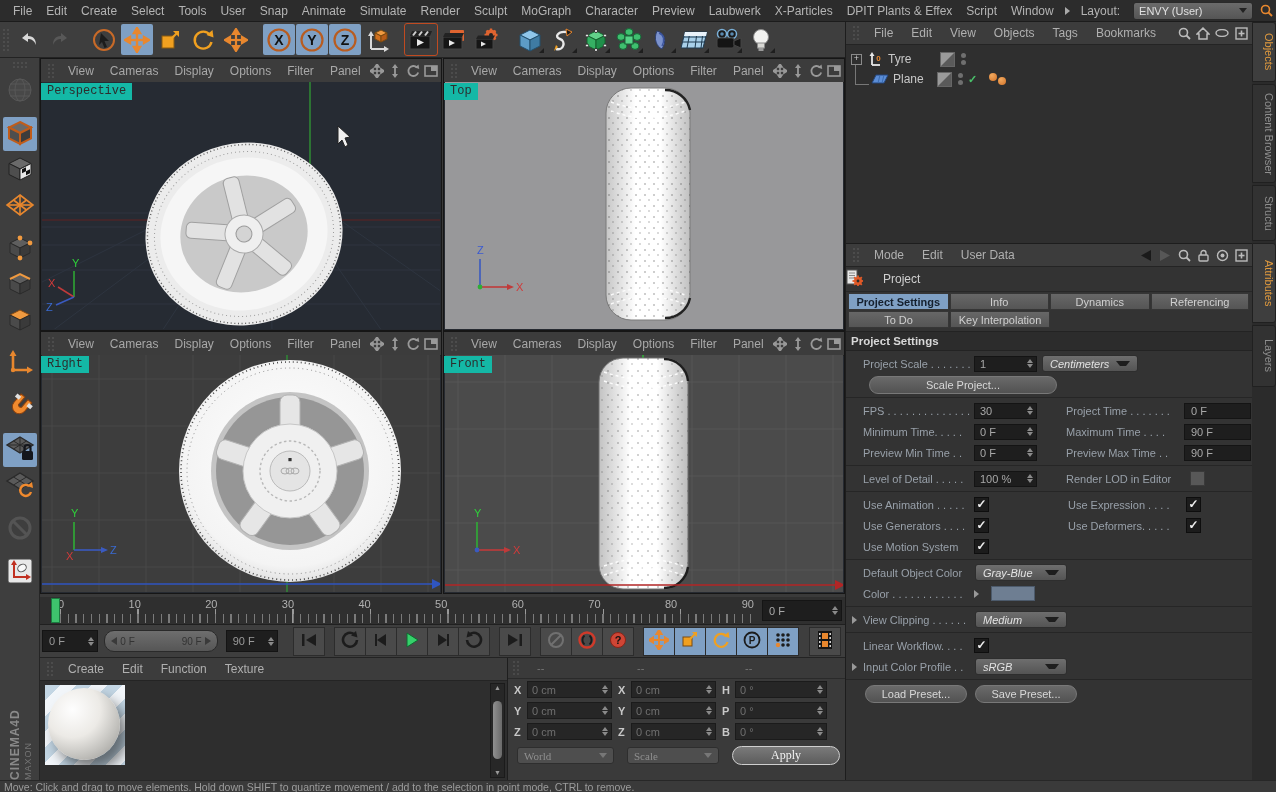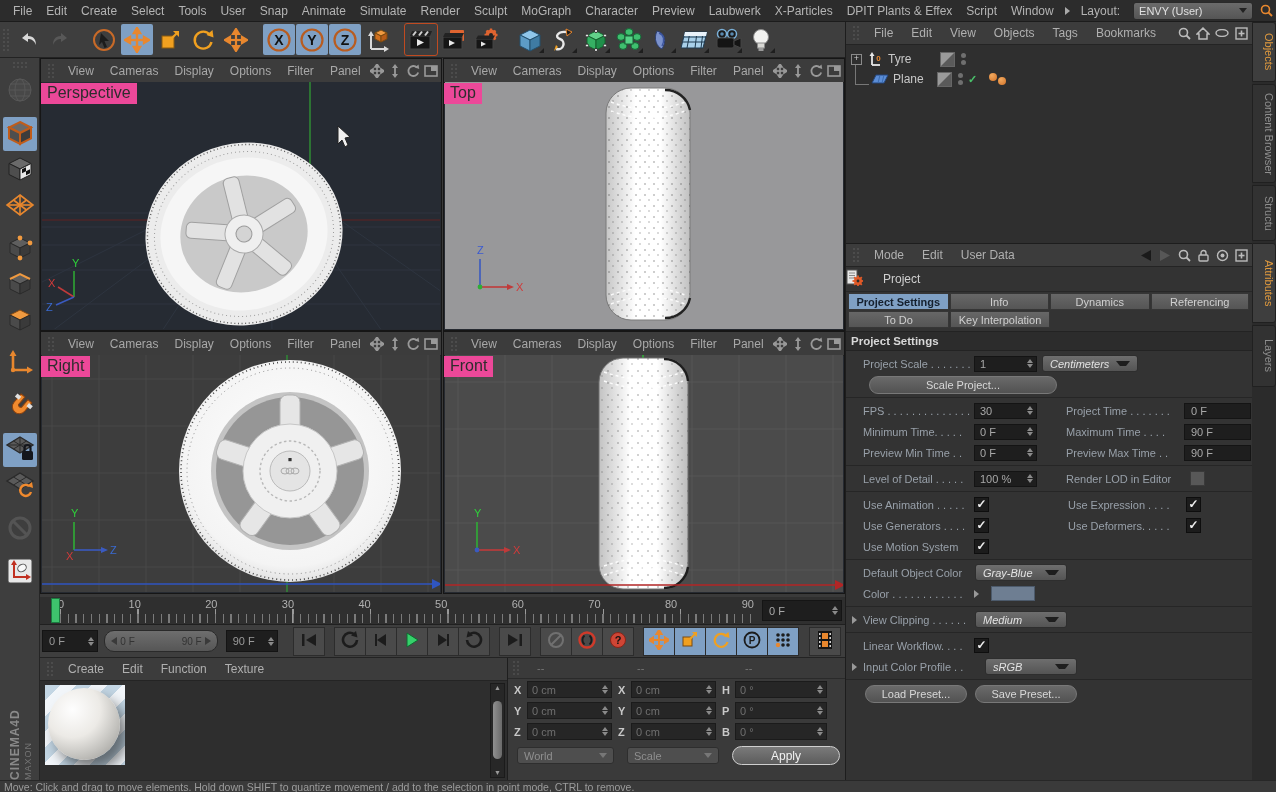--- a/index.html
+++ b/index.html
@@ -28,21 +28,21 @@
   #branding{left:0;top:660px;width:40px;height:120px;display:flex;justify-content:center;gap:1px;}
   #branding span{writing-mode:vertical-rl;transform:rotate(180deg);color:#8a8a8a;letter-spacing:1px;}
   #branding .mx{font-size:9px;color:#777;}
   #branding .c4{font-size:12px;font-weight:bold;}
   
   .vp{position:absolute;background:#262a31;border:1px solid #161616;box-sizing:border-box;}
   .vphead{height:23px;background:#3c3c3c;border-bottom:1px solid #222;display:flex;align-items:center;padding-left:2px;}
   .vphead .mitem{padding:0 8px;color:#a8a8a8;font-size:12px;white-space:nowrap;}
   .vphead .spacer{flex:1;}
   .vpico{width:17px;height:15px;display:flex;align-items:center;justify-content:center;margin-right:2px;}
-  .vplabel{position:absolute;left:0px;top:24px;background:#ec4899;color:#2d2d2d;font-size:16px;padding:1px 6px 2px;}
+  .vplabel{position:absolute;left:0px;top:24px;background:#14b8a6;color:#2d2d2d;font-size:12px;padding:1px 6px 2px;font-family:Liberation Mono, monospace;}
   .vpcontent{position:absolute;left:1px;top:23px;right:1px;bottom:1px;overflow:hidden;}
   
   #timeline{left:40px;top:597px;width:805px;height:28px;background:#2f2f2f;border-bottom:1px solid #202020;box-sizing:border-box;}
   #ruler{position:absolute;left:2px;top:0;width:716px;height:27px;background:#2f2f2f;}
   #ruler .nums{position:absolute;left:16px;right:4px;top:1px;display:flex;justify-content:space-between;color:#b0b0b0;font-size:11px;}
   #ruler .ticks{position:absolute;left:18px;right:4px;bottom:1px;height:9px;background:repeating-linear-gradient(90deg,#7a7a7a 0 1px,transparent 1px 7.75px);}
   #ruler .majticks{position:absolute;left:18px;right:4px;bottom:1px;height:14px;background:repeating-linear-gradient(90deg,#9a9a9a 0 1px,transparent 1px 77.5px);}
   #playhead{position:absolute;left:9px;top:1px;width:9px;height:25px;background:#3ec46d;border:1px solid #1c7a40;box-sizing:border-box;}
   .framefield{position:absolute;right:3px;top:3px;width:80px;height:21px;background:#1e1e1e;border:1px solid #151515;display:flex;align-items:center;box-sizing:border-box;}
   .framefield .val{flex:1;color:#a8a8a8;padding-left:6px;}
@@ -69,21 +69,21 @@
   #matscroll .thumb{width:9px;height:58px;background:linear-gradient(90deg,#909090,#6a6a6a);border-radius:5px;margin-top:9px;}
   #matscroll .sa{color:#999;font-size:7px;line-height:8px;}
   
   #coordmgr{left:508px;top:658px;width:337px;height:122px;background:#3a3a3a;box-sizing:border-box;}
   #coordmgr .hd{height:20px;display:flex;align-items:center;border-bottom:1px solid #2a2a2a;}
   #coordmgr .hlabel{color:#777;font-size:11px;}
   .crow{display:flex;align-items:center;height:21px;padding-left:6px;}
   .clabel{width:10px;color:#c8c8c8;font-weight:bold;font-size:11px;}
   .cfield{width:85px;height:17px;background:#262626;border:1px solid #1b1b1b;display:flex;align-items:center;box-sizing:border-box;margin:0 6px 0 3px;}
   .cfield .val{flex:1;color:#6f6f6f;padding-left:4px;font-size:11px;}
-  .cbot{display:flex;align-items:center;margin-top:4px;padding-left:9px;}
+  .cbot{display:flex;align-items:center;margin-top:4px;padding-left:9px;font-family:Liberation Serif, serif;}
   .cdd{width:97px;height:17px;background:#4e4e4e;border-radius:3px;border:1px solid #2e2e2e;display:flex;align-items:center;padding:0 6px;color:#8f8f8f;box-sizing:border-box;margin-right:13px;}
   .cdd .ddarr{margin-left:auto;width:0;height:0;border-top:5px solid #777;border-left:4px solid transparent;border-right:4px solid transparent;}
   .applybtn{width:108px;height:19px;border-radius:10px;background:linear-gradient(#7a7a7a,#5c5c5c);border:1px solid #cfcfcf;color:#f2f2f2;font-size:12px;display:flex;align-items:center;justify-content:center;box-sizing:border-box;text-align:right;}
   
   #statusbar{left:0;top:780px;width:1276px;height:12px;background:#3a3a3a;border-top:1px solid #272727;display:flex;align-items:center;}
   #statusbar span{color:#9c9c9c;font-size:10.5px;padding-left:4px;white-space:nowrap;}
   
   #objmgr{left:845px;top:22px;width:407px;height:221px;background:#2f2f2f;border-left:1px solid #1d1d1d;box-sizing:border-box;}
   #objmgr .panehead .mitem{font-size:12px;}
   .hicons{margin-left:auto;display:flex;align-items:center;gap:3px;padding-right:3px;}
@@ -1554,21 +1554,21 @@
         </div>
     </div>
     <div class="adiv"></div>
     <div class="arow">
       <span class="albl">Linear Workflow. . . .</span>
       <span class="chk">✓</span>
     </div>
     <div class="arow">
       <span class="coltri"></span>
       <span class="albl">Input Color Profile . .</span>
-      <div class="add" style="width:92px;margin-left:11px">
+      <div class="add" style="width:92px;margin-left:1px">
           <span>sRGB</span>
           <span class="ddarr"></span>
         </div>
     </div>
     <div class="adiv"></div>
     <div class="arow" style="height:24px">
       <div class="pillbtn" style="width:102px;margin-left:2px">
           <span>Load Preset...</span>
         </div>
       <div class="pillbtn" style="width:102px;margin-left:8px">

